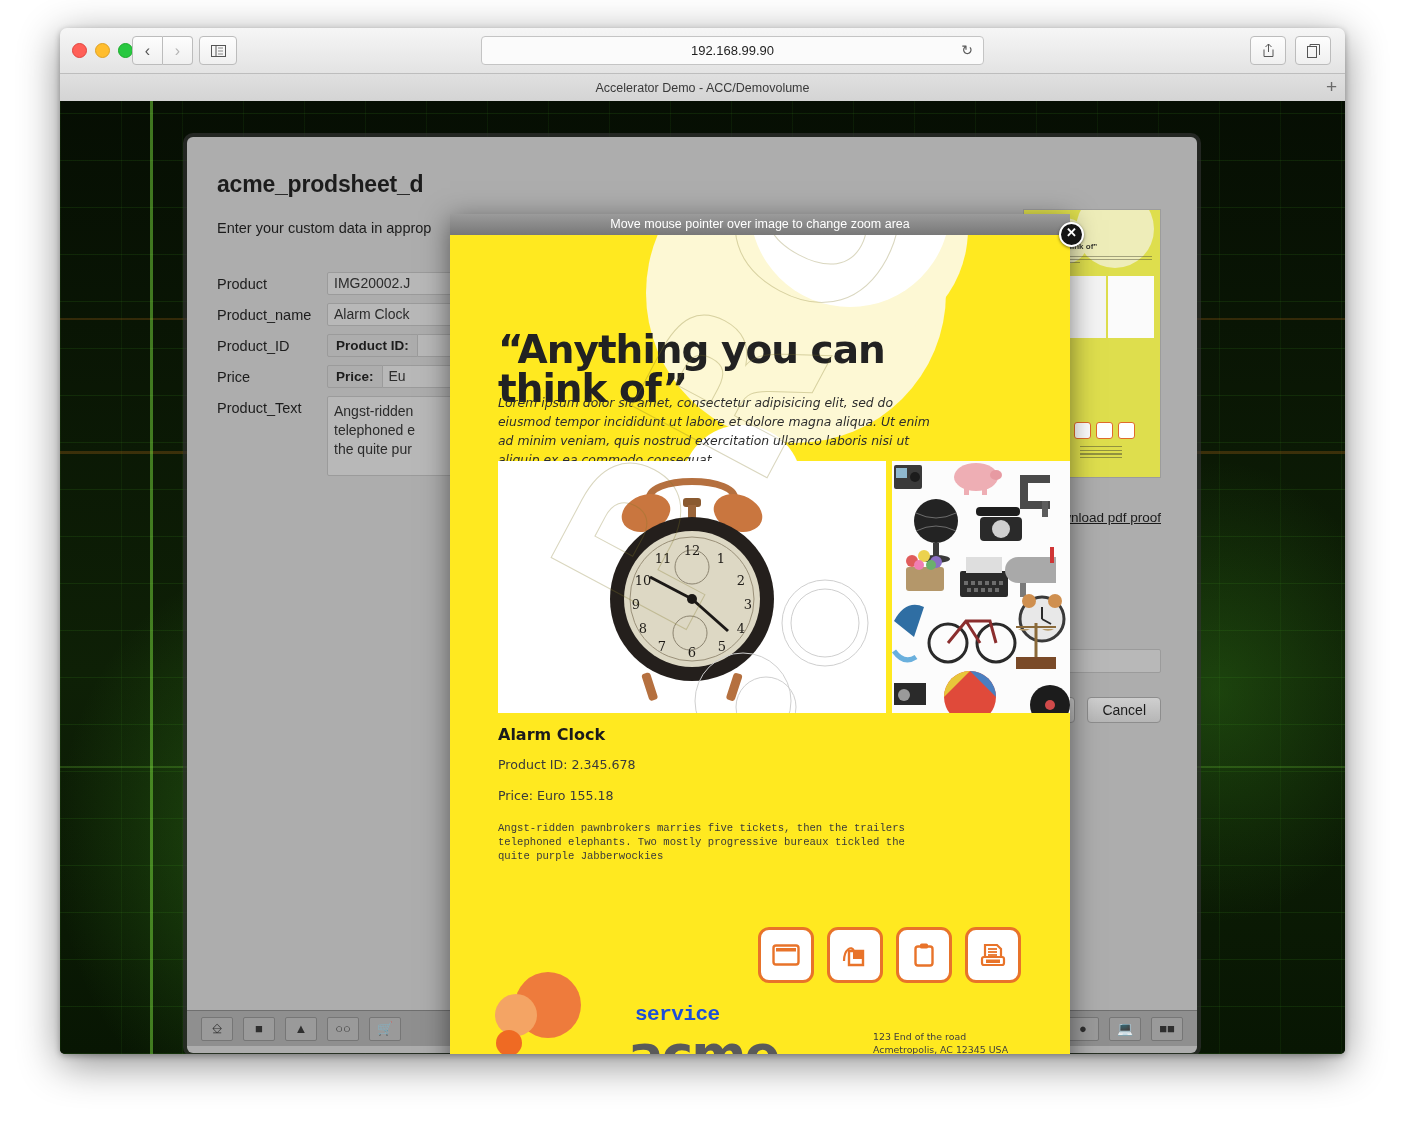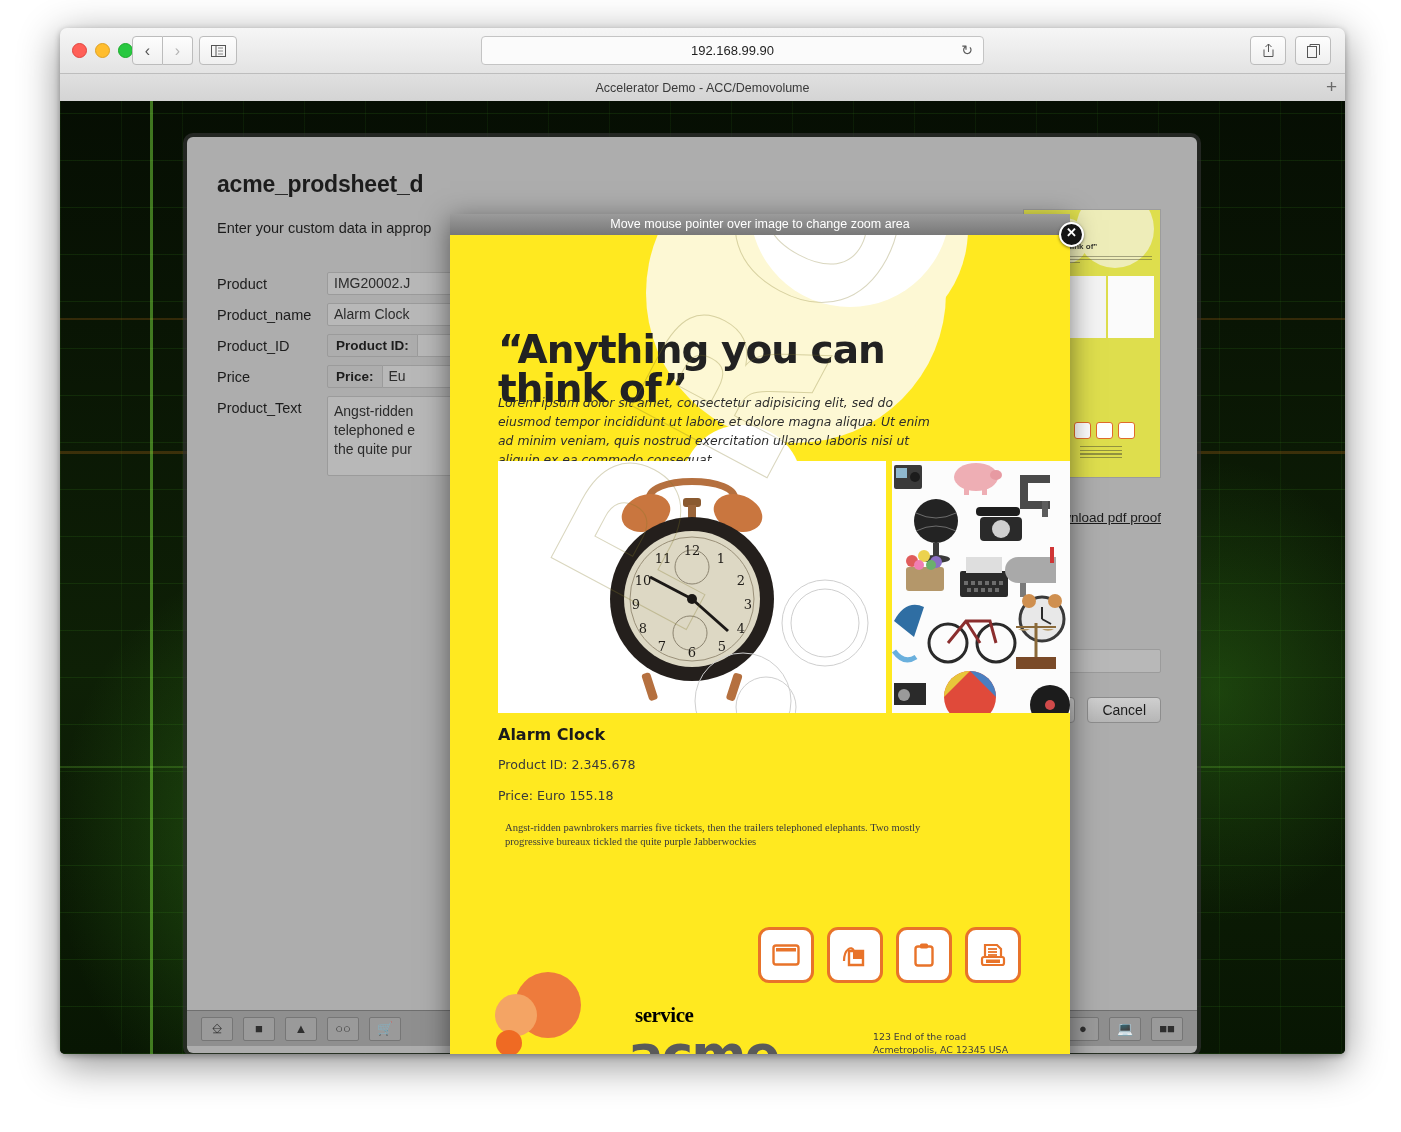--- a/index.html
+++ b/index.html
@@ -213,39 +213,38 @@
   }
 
   .pname{
     position:absolute;left:48px;top:490px;font-size:16px;font-weight:bold;color:#1b1b1b;
     font-family:"DejaVu Sans", sans-serif;
   }
   .pid{position:absolute;left:48px;top:522px;font-size:12.6px;color:#3a3a3a;font-family:"DejaVu Sans",sans-serif;}
   .pprice{position:absolute;left:48px;top:553px;font-size:12.6px;color:#3a3a3a;font-family:"DejaVu Sans",sans-serif;}
   .ptext{
     position:absolute;left:48px;top:586px;width:425px;font-size:10.6px;color:#3a3a3a;line-height:14px;
-    font-family:Liberation Serif, serif;
-    margin-left:7px;
+    font-family:Liberation Mono, monospace;
   }
 
   .iconrow{position:absolute;left:308px;top:692px;display:flex;gap:13px;}
   .picon{
     width:50px;height:50px;border:3px solid #e8732a;border-radius:11px;background:#ffffff;
     display:flex;align-items:center;justify-content:center;
   }
 
   .logo{position:absolute;left:43px;top:735px;width:200px;height:110px;}
   .lcircle{position:absolute;border-radius:50%;}
   .logotext{
     position:absolute;left:135px;top:58px;font-size:53px;font-weight:bold;color:#5a5a5a;
     letter-spacing:-2px;line-height:1;font-family:"DejaVu Sans", sans-serif;
   }
   .logosvc{
-    position:absolute;left:142px;top:33px;font-size:21px;font-weight:bold;color:#000000;
-    letter-spacing:-.5px;font-family:Liberation Serif, serif;
+    position:absolute;left:142px;top:33px;font-size:21px;font-weight:bold;color:#1d4ed8;
+    letter-spacing:-.5px;font-family:Liberation Mono, monospace;
   }
   .addr{
     position:absolute;left:423px;top:783px;font-size:9.4px;color:#3d3d3d;line-height:13px;
     font-family:"DejaVu Sans", sans-serif;
     margin-top:12px;
   }
   .addr div{white-space:nowrap;}
 
   .watermark{
     position:absolute;left:55px;top:320px;

